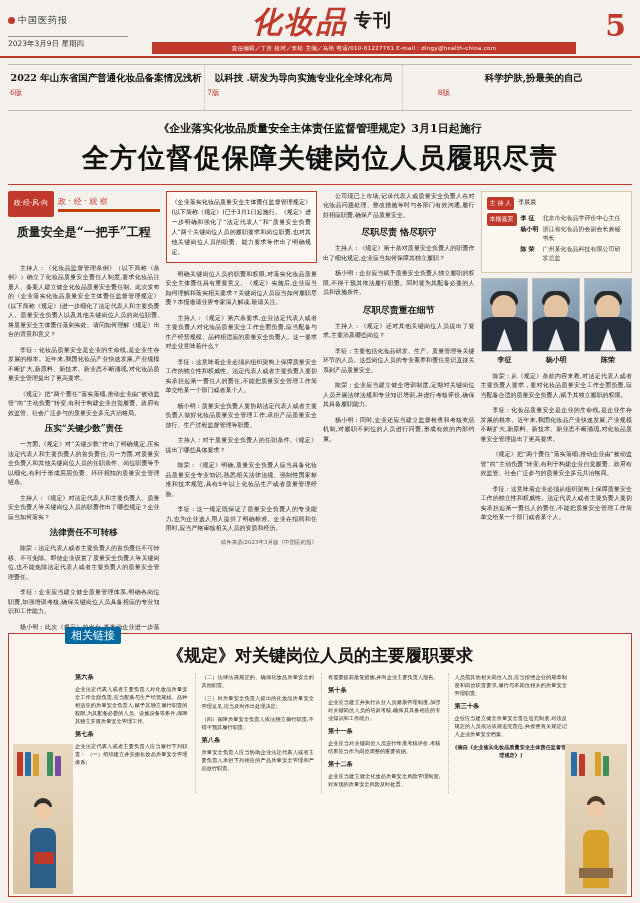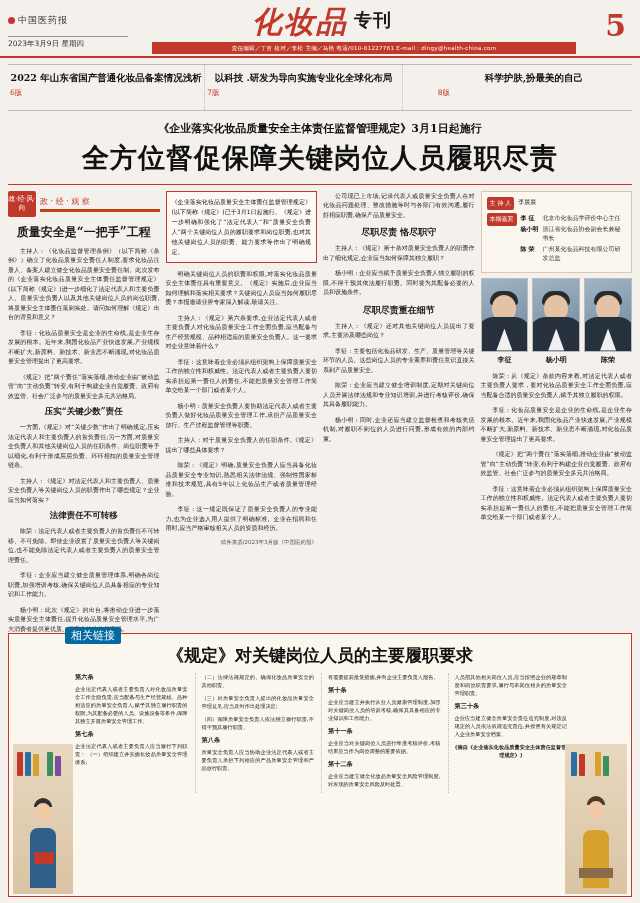--- a/index.html
+++ b/index.html
@@ -44,24 +44,24 @@
   .headline{text-align:center;margin-top:4px;font-size:27px;font-weight:bold;color:#111;
     font-family:"DejaVu Serif","Liberation Serif",serif;letter-spacing:1px;}
   .rule{margin:8px 8px 0;border-top:1px solid #c0392b;}
 
   
   .body-area{display:flex;gap:6px;padding:6px 8px 0;height:600px;}
   .col{width:152px;}
 
   
   .art-head{display:flex;align-items:center;gap:4px;}
-  .stamp{width:28px;height:26px;background:#c0392b;color:#fff;font-size:7px;line-height:9px;
+  .stamp{width:46px;height:26px;background:#c0392b;color:#fff;font-size:7px;line-height:9px;
     display:flex;align-items:center;justify-content:center;text-align:center;border-radius:2px;}
   .art-head-label{font-size:8px;color:#c0392b;border-bottom:3px solid #c2410c;flex:1;padding-bottom:2px;}
-  .sub-title{text-align:center;font-size:12px;font-weight:bold;margin:7px 0 5px;font-family:"DejaVu Serif",serif;}
+  .sub-title{text-align:center;font-size:12px;font-weight:bold;margin:7px 0 22px;font-family:"DejaVu Serif",serif;}
   .p{font-size:6px;line-height:9.5px;text-align:justify;color:#222;margin:0 0 6px;}
   .p-ind{text-indent:12px;}
   .mini-h{font-size:8.5px;font-weight:bold;text-align:center;margin:6px 0 4px;font-family:"DejaVu Serif",serif;}
 
   
   .quotebox{border:1px solid #c0392b;padding:5px;font-size:6px;line-height:10px;color:#111;text-align:justify;background:#fdf8f4;}
 
   
   .panel{border:1px solid #d9c9b2;background:#fbf6ee;padding:5px;margin-bottom:5px;}
   .panel-row{display:flex;font-size:6px;line-height:9px;margin-bottom:3px;}

